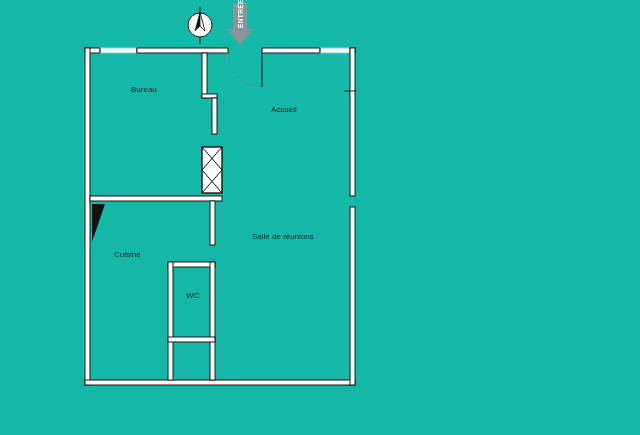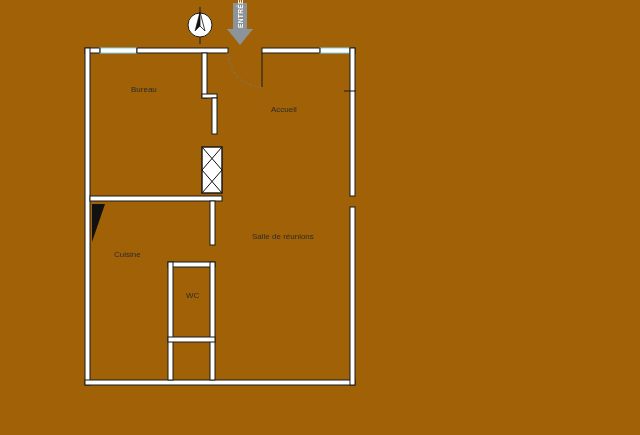--- a/index.html
+++ b/index.html
@@ -1,17 +1,17 @@
 <!DOCTYPE html>
 <html><head>
   <meta charset="utf-8">
   <style>
     html,body{margin:0;padding:0;background:#ffffff;}
     .stage{
-      position:relative;width:640px;height:435px;background:#a16207;
+      position:relative;width:640px;height:435px;background:#14b8a6;
       overflow:hidden;font-family:"Liberation Sans",sans-serif;
     }
     svg text{font-family:"Liberation Sans",sans-serif;}
     .room-label{font-size:8px;fill:#2b2b2b;}
     .entree-label{font-size:6.5px;fill:#ffffff;font-weight:bold;letter-spacing:.4px;}
     .wall{fill:#ffffff;stroke:#1b1b1b;stroke-width:1;}
     .thin{stroke:#1b1b1b;stroke-width:1;}
   </style>
 </head>
 <body>

